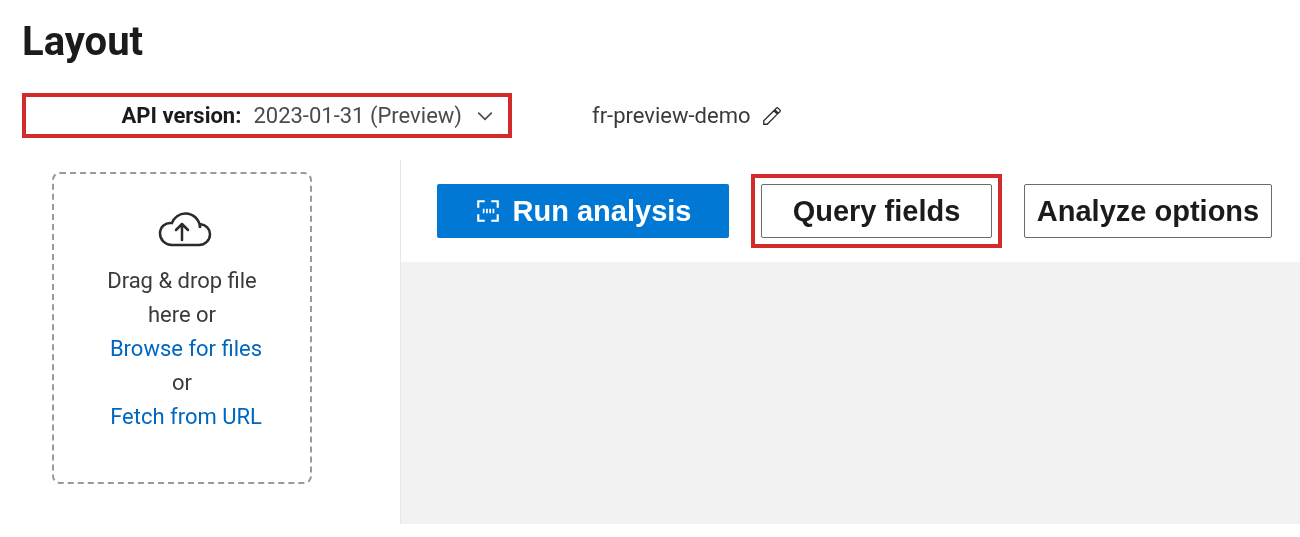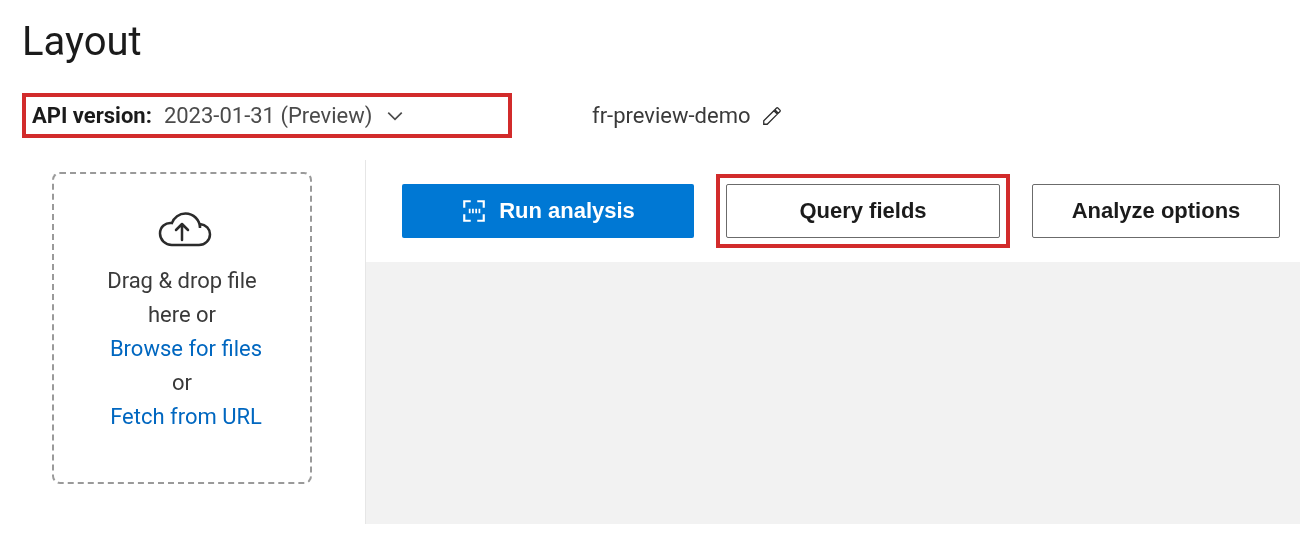--- a/index.html
+++ b/index.html
@@ -12,39 +12,40 @@
     width: 1300px;
     height: 537px;
   }
 
   .page {
     padding: 18px 0 0 22px;
   }
 
   .page-title {
     font-size: 40px;
-    font-weight: 400;
+    font-weight: 700;
     margin: 0 0 28px 0;
     color: #1b1b1b;
   }
 
   .meta-row {
     display: flex;
     align-items: center;
     gap: 80px;
     margin-bottom: 22px;
   }
 
   .api-version-group {
     border: 4px solid #d22b2b;
     padding: 6px 14px 6px 6px;
     display: flex;
     align-items: center;
     gap: 12px;
     width: 490px;
+    justify-content: flex-end;
   }
   .api-version-label {
     font-weight: 700;
     font-size: 22px;
     color: #1b1b1b;
   }
   .api-version-value {
     font-size: 22px;
     color: #4b4b4b;
     display: flex;
@@ -120,21 +121,21 @@
   .toolbar {
     background: #ffffff;
     padding: 14px 20px 14px 36px;
     display: flex;
     gap: 22px;
     align-items: center;
   }
 
   .btn {
     height: 54px;
-    font-size: 22px;
+    font-size: 29px;
     font-weight: 600;
     display: inline-flex;
     align-items: center;
     justify-content: center;
     padding: 0 30px;
     border: 1px solid transparent;
     cursor: pointer;
     border-radius: 2px;
     white-space: nowrap;
   }
@@ -157,21 +158,21 @@
     border: 1px solid #6b6b6b;
     font-weight: 600;
   }
 
   .query-fields-wrap {
     border: 4px solid #d22b2b;
     padding: 6px;
     display: inline-flex;
   }
   .query-fields-btn {
-    width: 274px;
+    width: 231px;
   }
 
   .analyze-options-btn {
     width: 248px;
   }
 
   .canvas-area {
     background: #f2f2f2;
     height: 262px;
     width: 100%;

